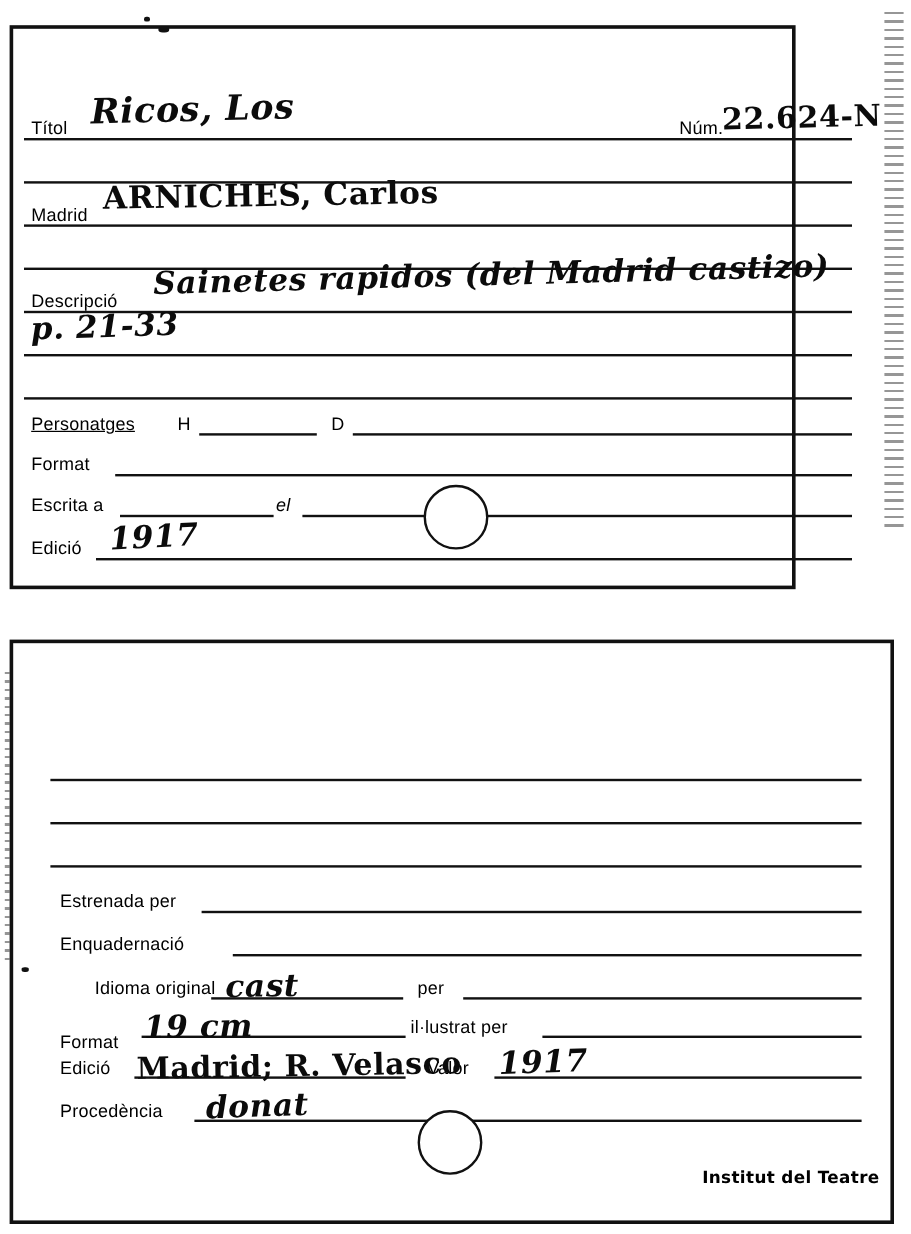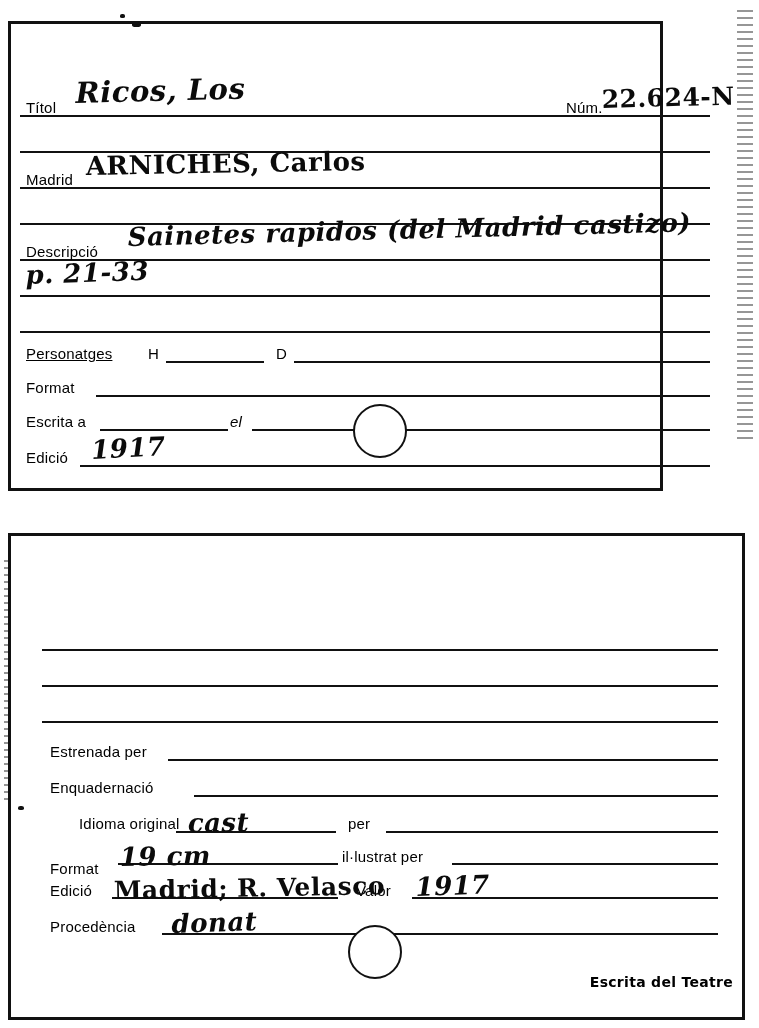--- a/index.html
+++ b/index.html
@@ -207,17 +207,17 @@
 
   <span class="hand" style="left:106px; top:345px; font-size:25px; font-style:normal; transform:rotate(-1deg);">Madrid; R. Velasco</span>
 
   <span class="hand" style="left:408px; top:341px; font-size:26px; transform:rotate(-2deg);">1917</span>
 
   <span class="hand" style="left:164px; top:378px; font-size:26px; transform:rotate(-2deg);">donat</span>
 </div>
 
 <div class="punch" id="punch-back"></div>
 
-<div id="institute-stamp">Escrita del Teatre</div>
+<div id="institute-stamp">Institut del Teatre</div>
 
 <div class="speck" style="left:132px; top:22px; width:9px; height:5px;"></div>
 <div class="speck" style="left:120px; top:14px; width:5px; height:4px;"></div>
 <div class="speck" style="left:18px; top:806px; width:6px; height:4px;"></div>
 
 </body></html>

